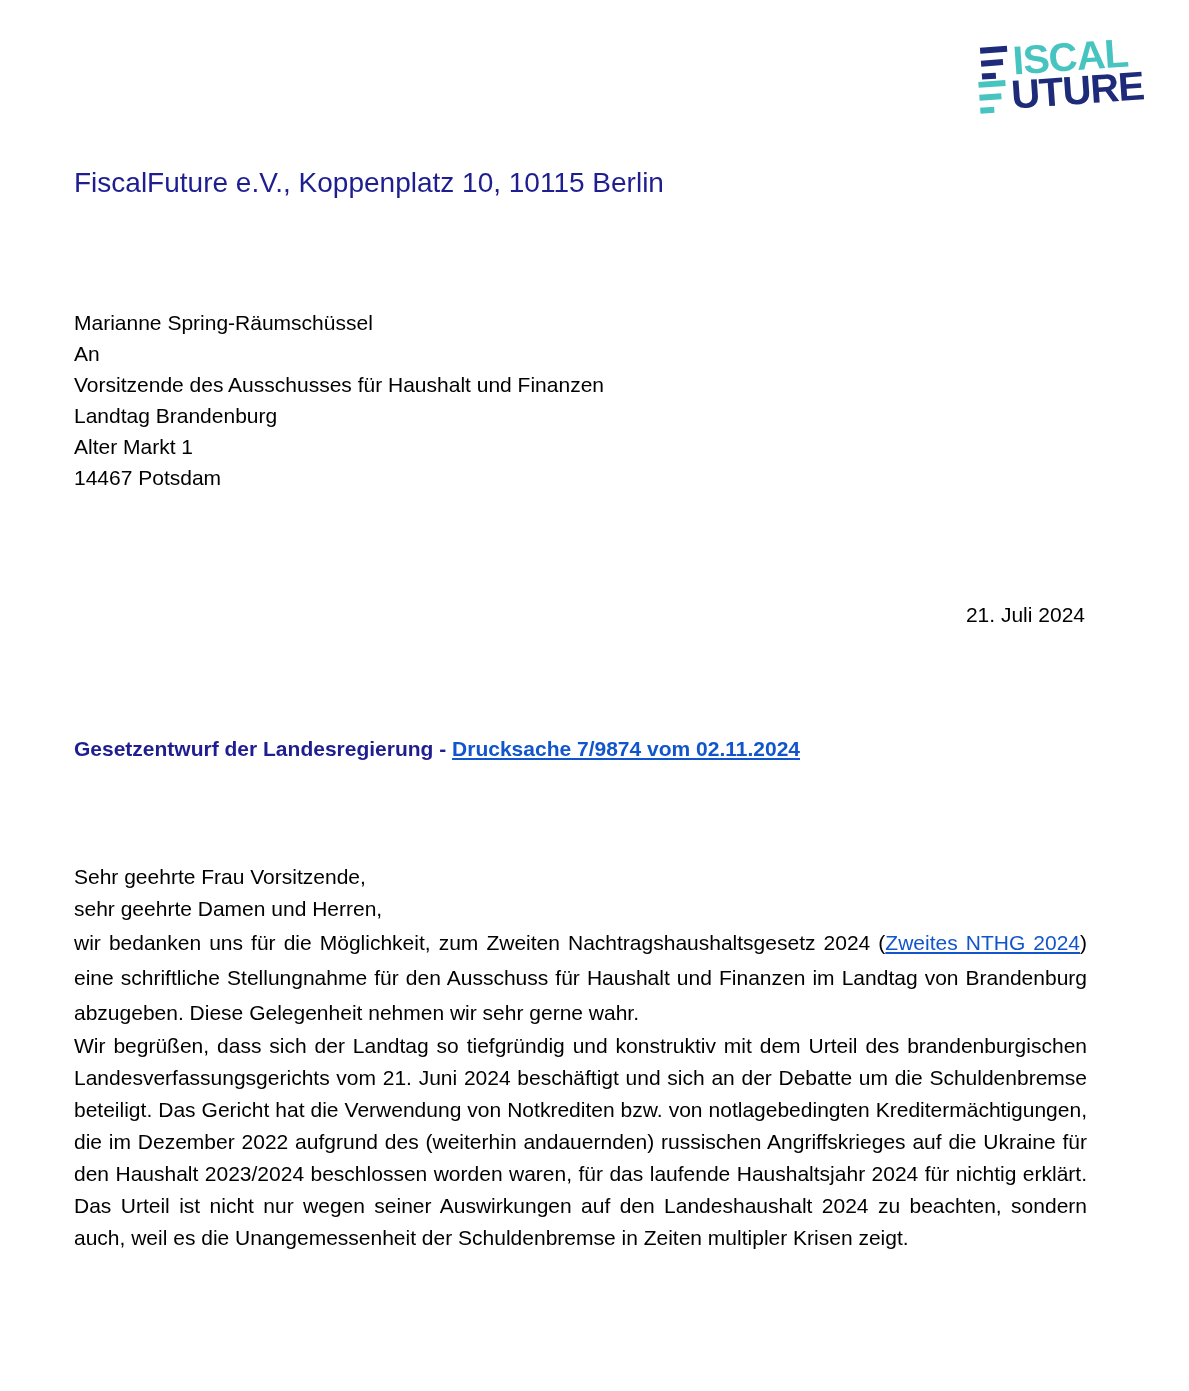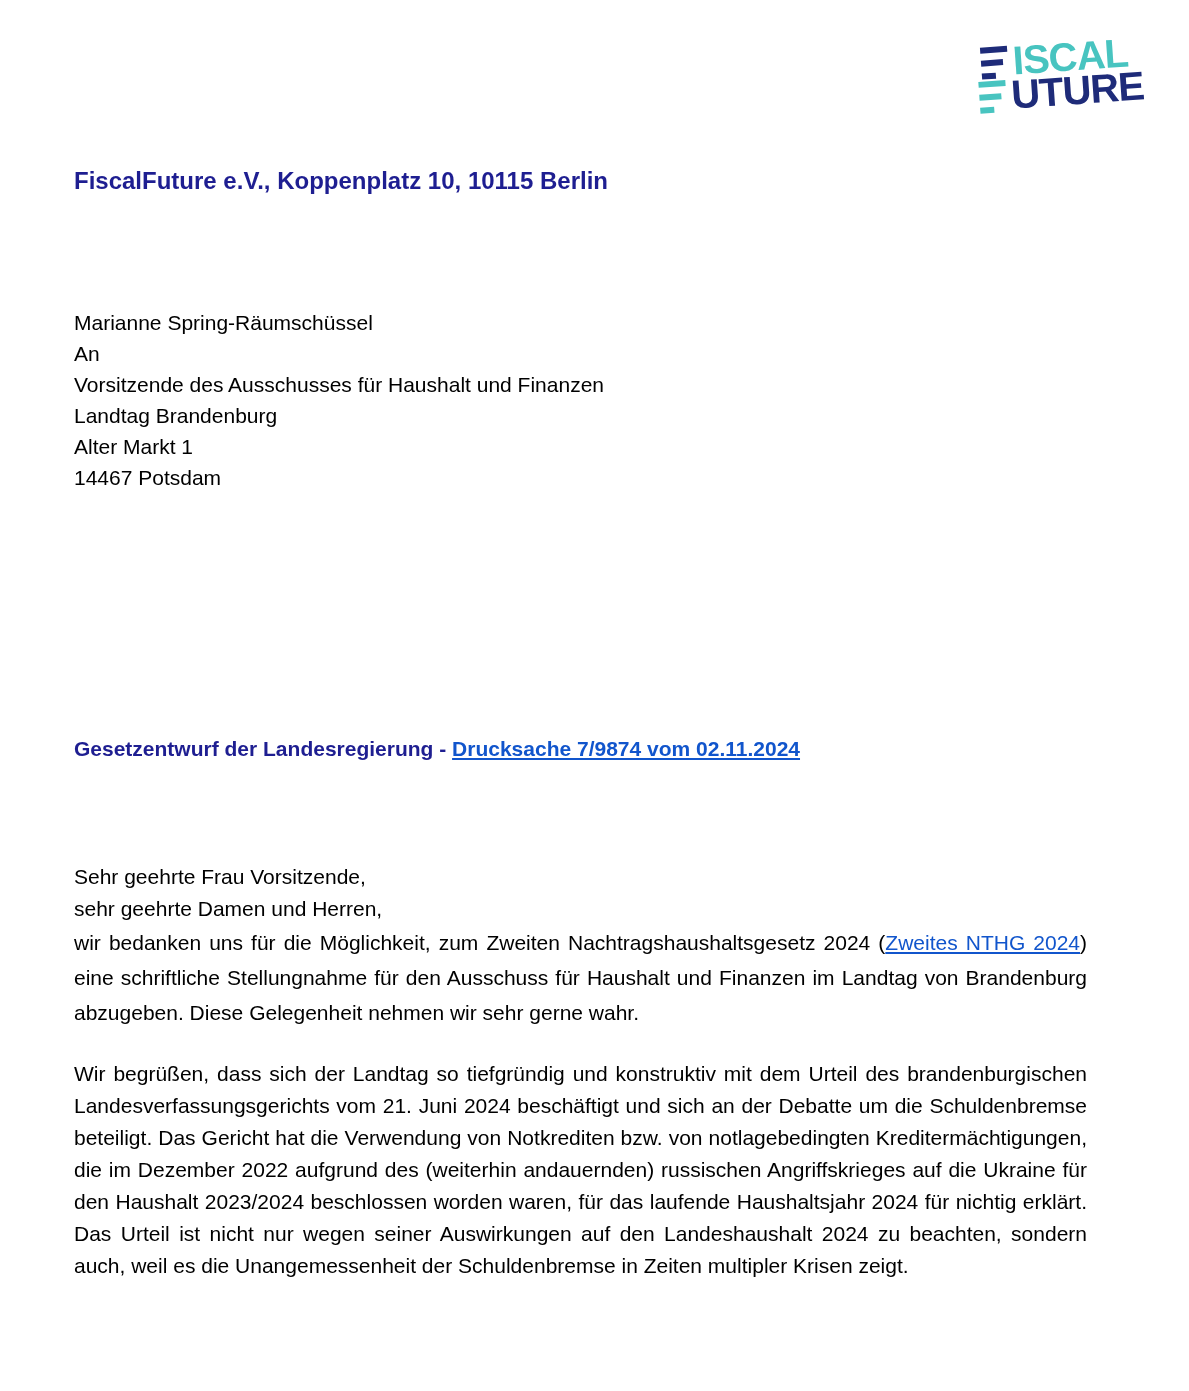--- a/index.html
+++ b/index.html
@@ -53,22 +53,22 @@
     line-height: 35px;
   }
   .logo-word.teal { color: var(--logo-teal); }
   .logo-word.navy { color: var(--logo-navy); }
 
   
   .sender-line {
     position: absolute;
     left: 74px;
     top: 167px;
-    font-size: 24px;
-    font-weight: bold;
+    font-size: 28px;
+    font-weight: normal;
     color: var(--heading-blue);
     white-space: nowrap;
   }
   .recipient {
     position: absolute;
     left: 74px;
     top: 307px;
     font-size: 21px;
     line-height: 31px;
   }
@@ -101,21 +101,20 @@
     top: 861px;
     width: 1013px;
     font-size: 21px;
     line-height: 32px;
   }
   .para1 {
     text-align: justify;
     line-height: 35px;
   }
   .para2 {
-    margin-top: 28px;
     text-align: justify;
     line-height: 32px;
   }
 </style>
 </head>
 <body>
 
 <div class="page">
 
   <div class="logo">
@@ -141,20 +140,23 @@
 
   <div class="recipient">
     <div>Marianne Spring-Räumschüssel</div>
     <div>An</div>
     <div>Vorsitzende des Ausschusses für Haushalt und Finanzen</div>
     <div>Landtag Brandenburg</div>
     <div>Alter Markt 1</div>
     <div>14467 Potsdam</div>
   </div>
 
+  <div class="date-row">
+    <span>21. Juli 2024</span>
+  </div>
 
   <div class="subject"><br><span>Gesetzentwurf der Landesregierung - </span><a href="#" class="doc-link">Drucksache 7/9874 vom 02.11.2024</a></div>
 
   <div class="letter-body">
     <div class="salutation">
       <span>Sehr geehrte Frau Vorsitzende,</span><br>
       <span>sehr geehrte Damen und Herren,</span>
     </div>
     <p class="para1"><span>wir bedanken uns für die Möglichkeit, zum Zweiten Nachtragshaushaltsgesetz 2024 (</span><a href="#" class="doc-link">Zweites NTHG 2024</a><span>) eine schriftliche Stellungnahme für den Ausschuss für Haushalt und Finanzen im Landtag von Brandenburg abzugeben. Diese Gelegenheit nehmen wir sehr gerne wahr.</span></p>
     <p class="para2">Wir begrüßen, dass sich der Landtag so tiefgründig und konstruktiv mit dem Urteil des brandenburgischen Landesverfassungsgerichts vom 21. Juni 2024 beschäftigt und sich an der Debatte um die Schuldenbremse beteiligt. Das Gericht hat die Verwendung von Notkrediten bzw. von notlagebedingten Kreditermächtigungen, die im Dezember 2022 aufgrund des (weiterhin andauernden) russischen Angriffskrieges auf die Ukraine für den Haushalt 2023/2024 beschlossen worden waren, für das laufende Haushaltsjahr 2024 für nichtig erklärt. Das Urteil ist nicht nur wegen seiner Auswirkungen auf den Landeshaushalt 2024 zu beachten, sondern auch, weil es die Unangemessenheit der Schuldenbremse in Zeiten multipler Krisen zeigt.</p>

